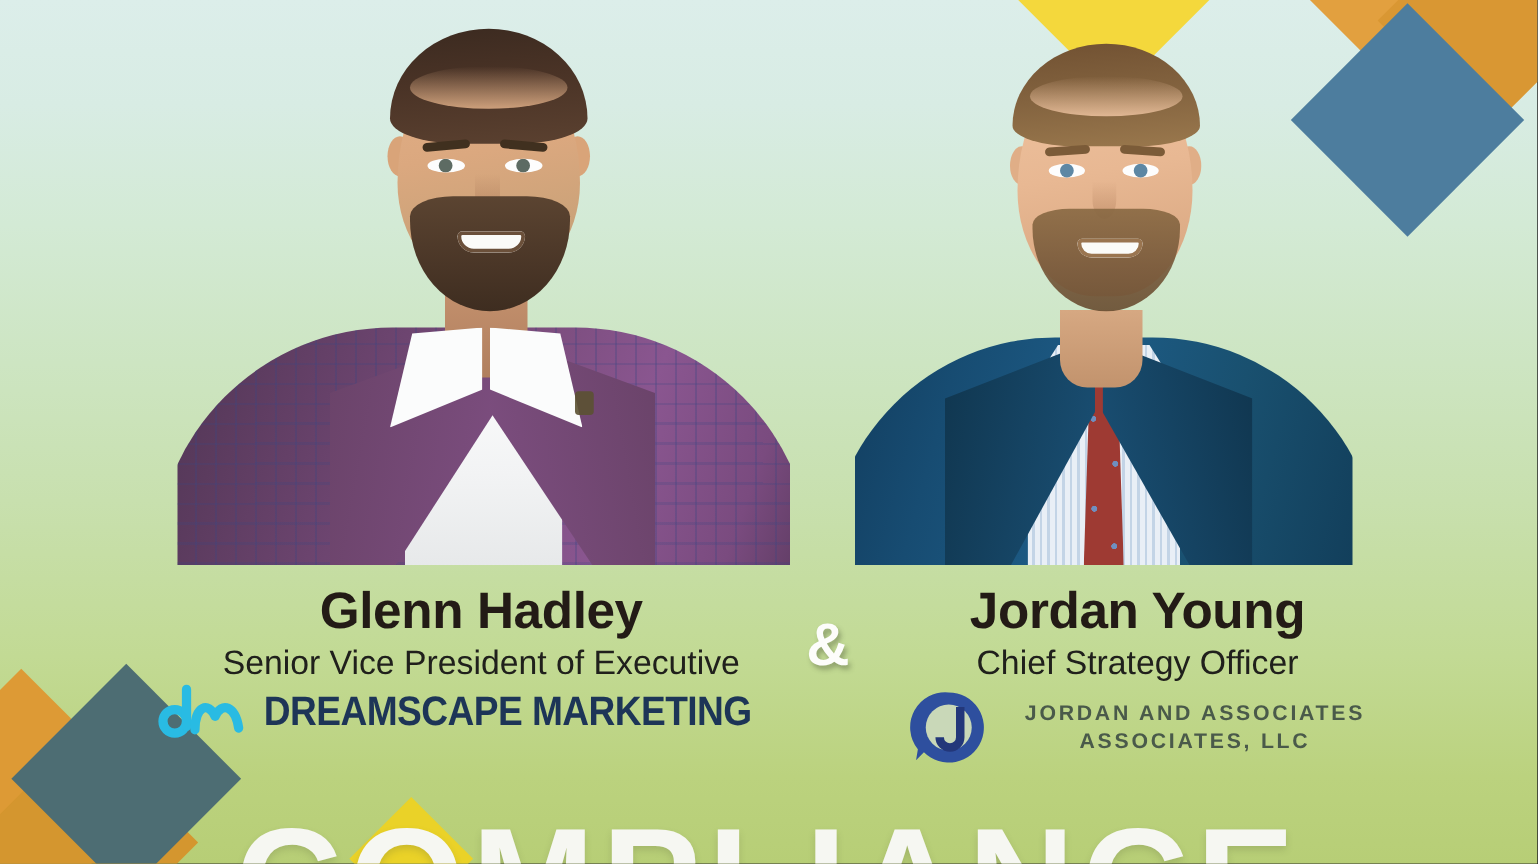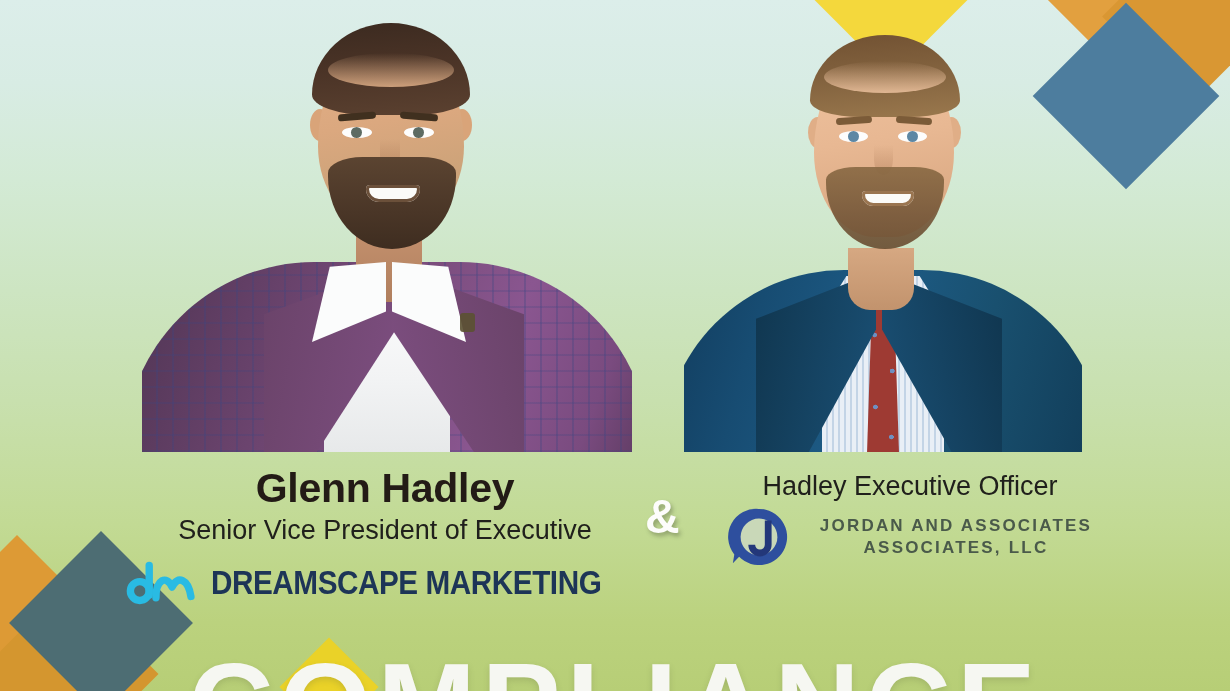--- a/index.html
+++ b/index.html
@@ -194,21 +194,21 @@
   }
   .sp-title{ font-size:27px; color:#20201c; line-height:1.2; margin-top:4px; white-space:nowrap; }
 
   .ampersand{
     position:absolute; left:645px; top:489px;
     font-size:48px; font-weight:bold; color:#fdfdfb;
     text-shadow:2px 3px 4px rgba(80,90,60,.45);
   }
 
   
-  .logo-row{ margin-top:14px; display:flex; align-items:center; justify-content:center; gap:12px; }
+  .logo-row{ margin-top:0; display:flex; align-items:center; justify-content:center; gap:12px; }
 
   .dm-mark{ width:74px; height:44px; flex:0 0 auto; }
   .dm-word{
     font-size:33px; font-weight:bold; color:#1d3557; letter-spacing:-.5px;
     font-family:"Liberation Sans","DejaVu Sans",sans-serif;
     transform:scaleX(.9); transform-origin:left center; white-space:nowrap;
   }
 
   #logo-jordan{ margin-top:4px; gap:30px; }
   .jac-mark{ width:62px; height:62px; flex:0 0 auto; }
@@ -303,21 +303,22 @@
           </g>
         </svg>
       </span>
       <span class="dm-word">DREAMSCAPE MARKETING</span>
     </div>
   </div>
 
   <div class="ampersand">&amp;</div>
 
   <div class="speaker" id="speaker-jordan">
-    <div class="sp-title">Hadley Executive Officer</div>
+    <div class="sp-name">Jordan Young</div>
+    <div class="sp-title">Chief Strategy Officer</div>
 
     <div class="logo-row" id="logo-jordan">
       <span class="jac-mark">
         <svg viewBox="0 0 64 64" width="62" height="62" aria-hidden="true">
           <path d="M32 3a29 29 0 1 1-20.5 49.5L5 59l1.5-9A29 29 0 0 1 32 3z" fill="#2e4f9e"></path>
           <circle cx="32" cy="32" r="19" fill="#c9d8b8"></circle>
           <path d="M38 15h7v25a12 12 0 0 1-24 0h7a5 5 0 0 0 10 0z" fill="#23377a"></path>
         </svg>
       </span>
       <span class="jac-words">

